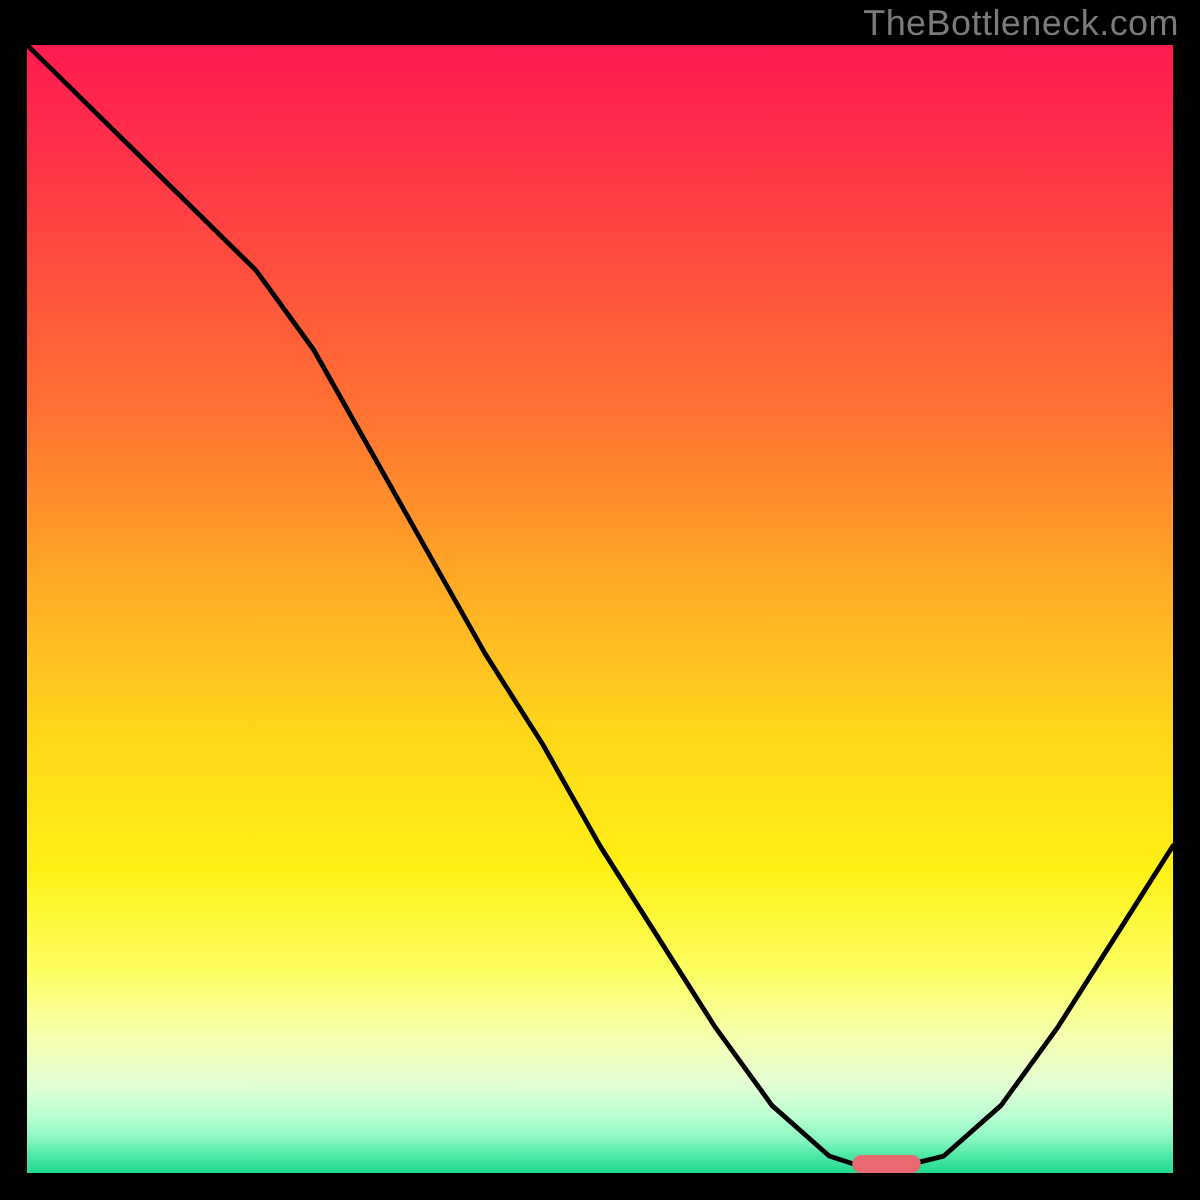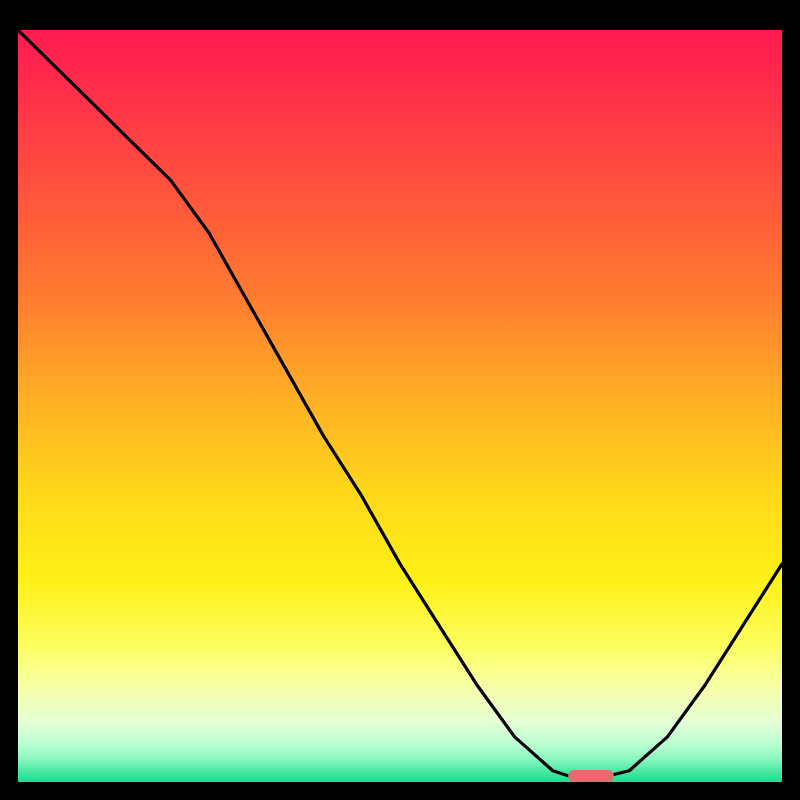--- a/index.html
+++ b/index.html
@@ -34,20 +34,21 @@
     top: 30px;
     width: 764px;
     height: 752px;
   }
 </style>
 </head>
 <body>
 
 <div class="frame">
 
+  <div class="watermark">TheBottleneck.com</div>
 
   <svg class="plot" viewBox="0 0 764 752" preserveAspectRatio="none">
     <defs>
       <linearGradient id="bg-grad" x1="0" y1="0" x2="0" y2="1">
 
       <stop offset="0%" stop-color="#ff1a50"></stop>
           <stop offset="8%" stop-color="#ff2e4a"></stop>
           <stop offset="20%" stop-color="#ff4f3e"></stop>
           <stop offset="35%" stop-color="#ff7a30"></stop>
           <stop offset="50%" stop-color="#ffb324"></stop>

